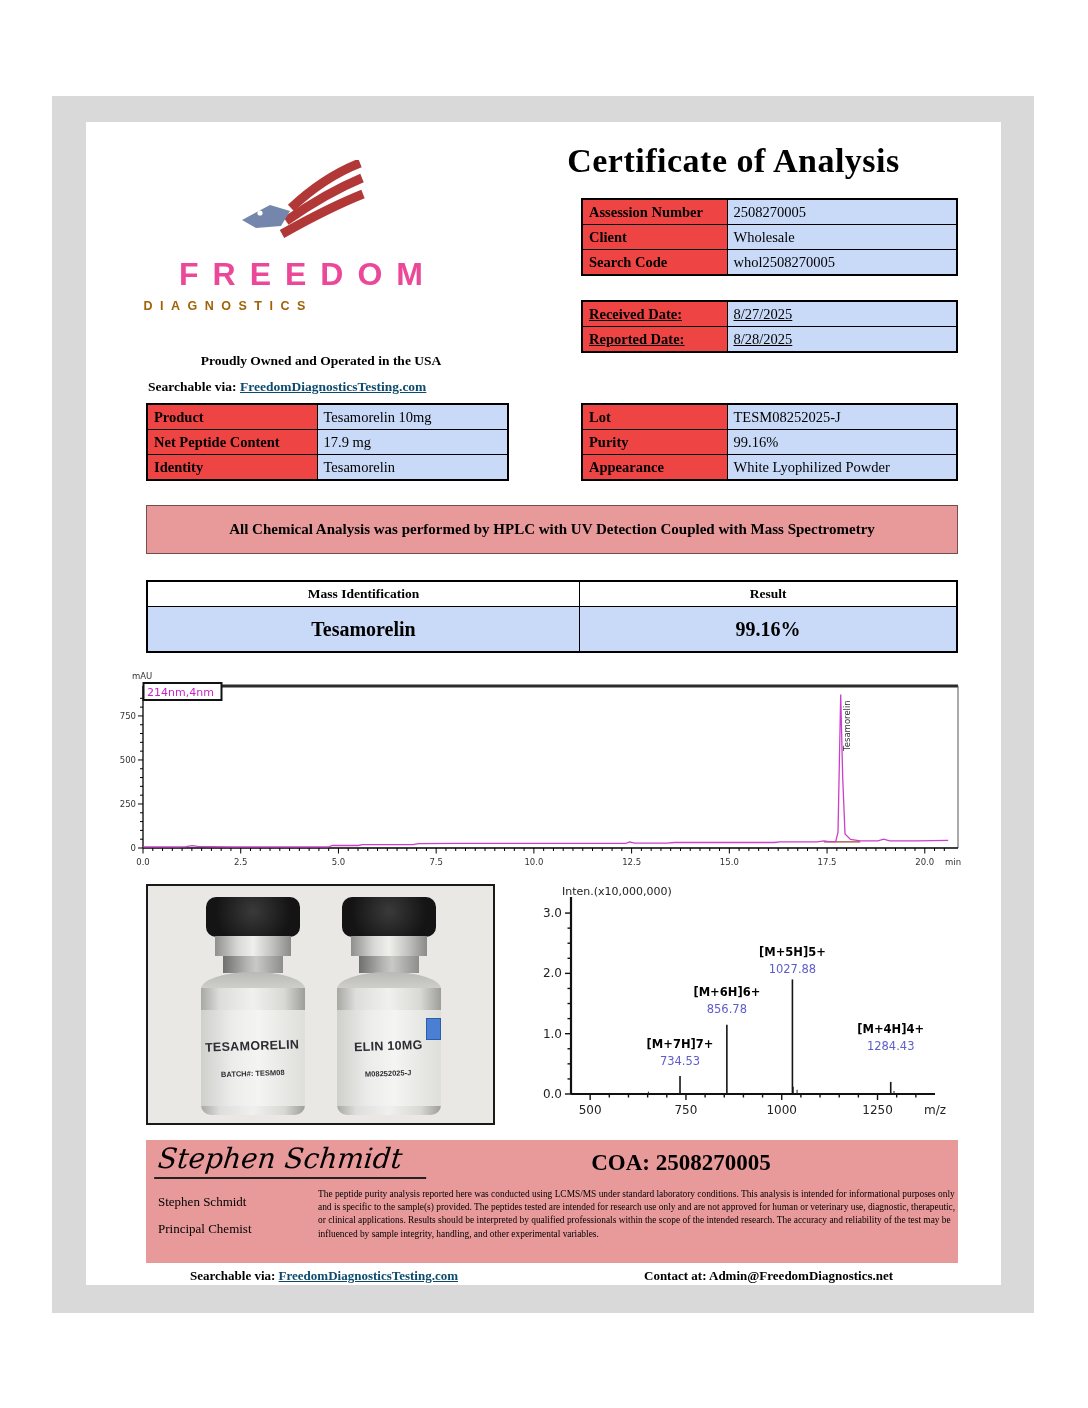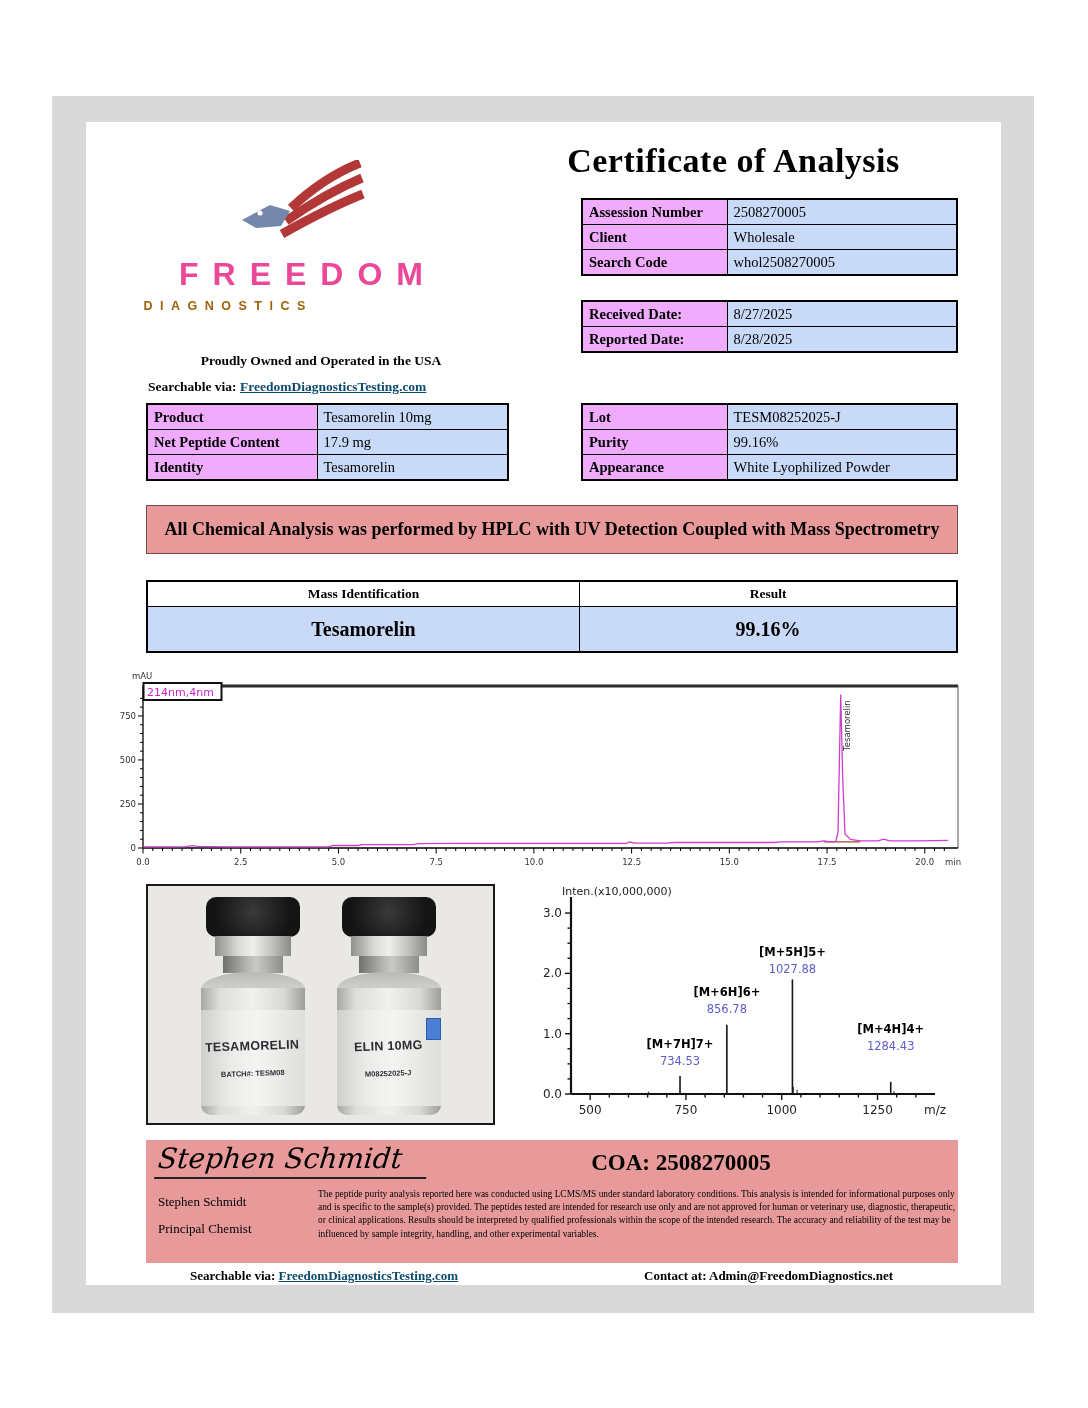--- a/index.html
+++ b/index.html
@@ -26,33 +26,33 @@
     font-family:"Liberation Sans", sans-serif;font-weight:bold;font-size:12.5px;
     letter-spacing:7.5px;padding-left:7.5px;box-sizing:border-box;color:#a16207;
   }
   .tagline{position:absolute;left:50px;top:231px;width:370px;text-align:center;font-weight:bold;font-size:13.5px;}
   .searchable{position:absolute;left:62px;top:257px;font-weight:bold;font-size:13.5px;}
   .link{color:#0c4a6e;text-decoration:underline;font-weight:bold;cursor:pointer;}
 
   
   table.coa{position:absolute;border-collapse:collapse;border:2px solid #000;table-layout:fixed;}
   table.coa td{border:1px solid #000;font-size:14.5px;padding:1px 6px;height:22px;overflow:hidden;white-space:nowrap;}
-  td.lbl{background:#f0abfc;font-weight:bold;}
+  td.lbl{background:#ef4444;font-weight:bold;}
   td.val{background:#c9daf8;}
   #info-table,#dates-table,#lot-table{left:495px;width:377px;}
   #info-table{top:76px;}
-  #dates-table{top:178px;}
+  #dates-table{top:178px;text-decoration:underline;}
   #lot-table{top:281px;}
   #product-table{left:60px;top:281px;width:363px;}
 
   .banner{
     position:absolute;left:60px;top:383px;width:812px;height:49px;
     background:#e89a9a;border:1px solid rgba(0,0,0,.5);box-sizing:border-box;
     display:flex;align-items:center;justify-content:center;
-    font-weight:bold;font-size:18px;text-align:center;
+    font-weight:bold;font-size:15px;text-align:center;
   }
 
   #mass-table{left:60px;top:458px;width:812px;}
   #mass-table td{text-align:center;white-space:nowrap;}
   #mass-table .hdr td{background:#fff;font-weight:bold;font-size:13.5px;height:22px;}
   #mass-table .dat td{background:#c9daf8;font-weight:bold;font-size:20px;height:42px;}
 
   
   .chrom-svg{position:absolute;left:30px;top:545px;}
   .ms-svg{position:absolute;left:440px;top:763px;}

